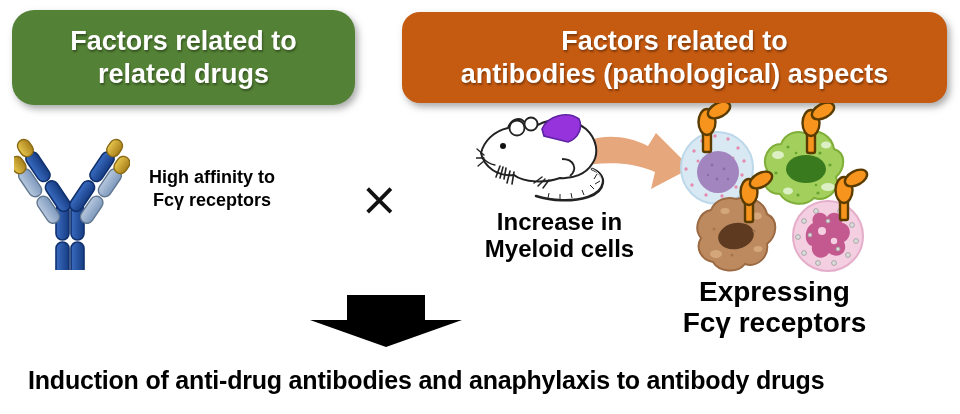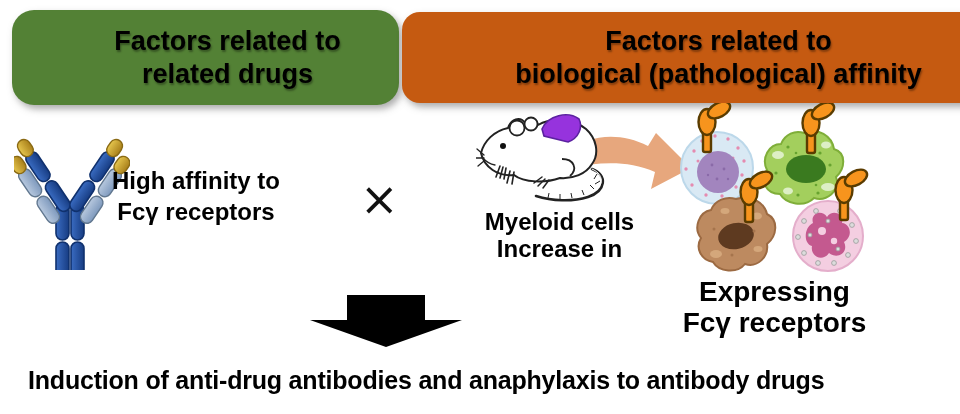--- a/index.html
+++ b/index.html
@@ -1,32 +1,31 @@
 <!DOCTYPE html>
 <html><head>
 <meta charset="utf-8">
 <style>
   html,body{margin:0;padding:0;background:#ffffff;}
   #canvas{
     position:relative;width:960px;height:414px;background:#ffffff;overflow:hidden;
     font-family:"Liberation Sans","DejaVu Sans",sans-serif;
   }
   .title-box{
-    position:absolute;color:#000000;font-weight:bold;font-size:27px;line-height:1.22;
+    position:absolute;color:#ffffff;font-weight:bold;font-size:27px;line-height:1.22;
     text-align:center;display:flex;flex-direction:column;justify-content:center;
     box-shadow:3px 4px 7px rgba(90,90,90,.5);
     text-shadow:1px 2px 2px rgba(0,0,0,.35);
-    padding-left:44px;
   }
   #box-antibody{left:12px;top:10px;width:343px;height:95px;border-radius:22px;}
   #box-biological{left:402px;top:12px;width:545px;height:91px;border-radius:18px;}
   .caption{
     position:absolute;color:#000;font-weight:bold;text-align:center;line-height:1.28;
   }
-  #cap-affinity{left:96px;top:166px;width:200px;font-size:24px;}
+  #cap-affinity{left:112px;top:166px;width:200px;font-size:18px;}
   #cap-mouse{left:472px;top:209px;width:175px;font-size:24px;line-height:1.12;}
   #cap-cells{left:682px;top:276px;width:185px;font-size:28px;line-height:1.12;}
   #conclusion{
     position:absolute;left:28px;top:366px;font-size:25px;font-weight:bold;color:#000;
     white-space:nowrap;letter-spacing:-0.2px;
   }
   #multiply{
     position:absolute;left:360px;top:172px;font-size:46px;font-weight:400;color:#111;
     font-family:"DejaVu Sans",sans-serif;
   }
@@ -42,21 +41,21 @@
 
 <div id="canvas">
 
   <div class="title-box" id="box-antibody" style="background-color: rgb(83, 129, 53);">
     <span>Factors related to</span>
     <span>related drugs</span>
   </div>
 
   <div class="title-box" id="box-biological" style="background-color: rgb(197, 90, 17);">
     <span>Factors related to</span>
-    <span>biological (pathological) affinity</span>
+    <span>antibodies (pathological) aspects</span>
   </div>
 
   <svg class="art" id="antibody-art" width="116" height="152" viewBox="0 -14 116 152">
     <defs>
       <linearGradient id="gDark" x1="0" y1="0" x2="1" y2="0">
         <stop offset="0" stop-color="#3a6cc2"></stop>
           <stop offset="1" stop-color="#173c82"></stop>
       </linearGradient>
       <linearGradient id="gLight" x1="0" y1="0" x2="1" y2="0">
         <stop offset="0" stop-color="#b7c8de"></stop>
@@ -259,22 +258,22 @@
       </g>
     </g>
 
     <use href="#receptor" x="37" y="19"></use>
     <use href="#receptor" x="141" y="20"></use>
     <use href="#receptor" x="79" y="89"></use>
     <use href="#receptor" x="174" y="87"></use>
   </svg>
 
   <div class="caption" id="cap-mouse">
+    <div>Increase in</div>
     <div>Myeloid cells</div>
-    <div>Increase in</div>
   </div>
 
   <div class="caption" id="cap-cells">
     <div>Expressing</div>
     <div>Fcγ receptors</div>
   </div>
 
   <svg class="art" id="down-arrow-art" width="152" height="54" viewBox="0 0 152 54">
     <polygon points="37,0 115,0 115,25 152,25 76,52 0,25 37,25" fill="#000000"></polygon>
   </svg>

